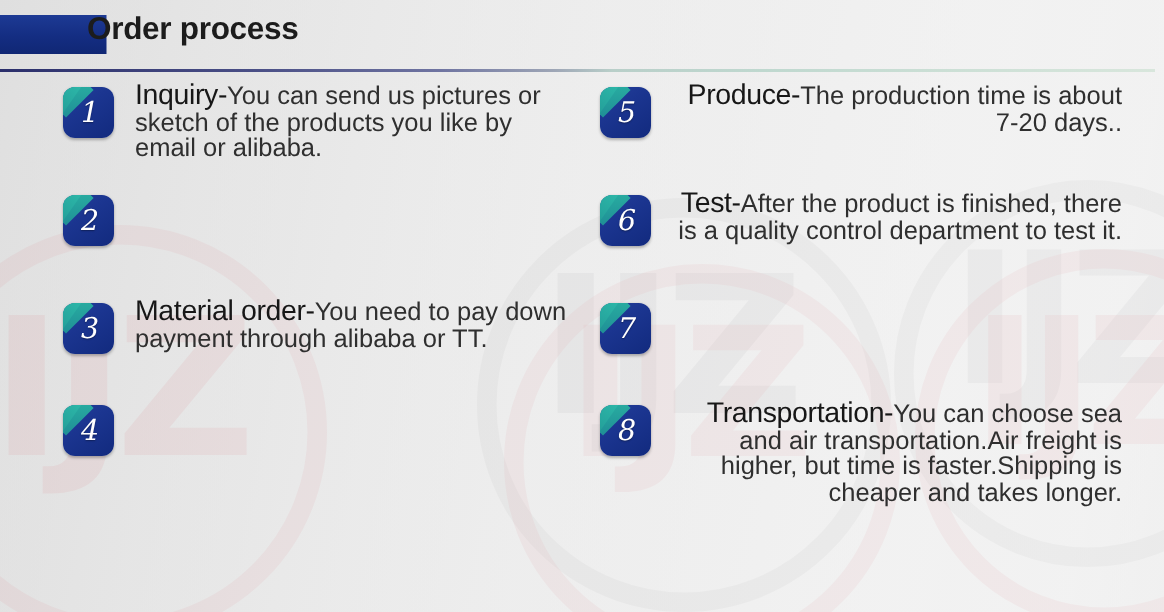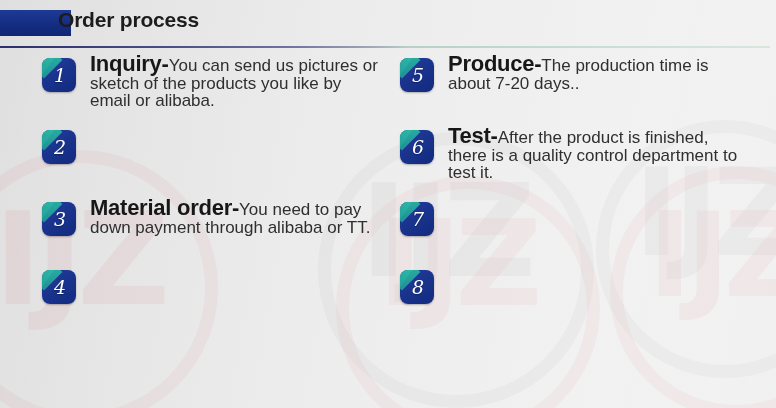--- a/index.html
+++ b/index.html
@@ -212,31 +212,31 @@
   }
 
   .body-text {
     margin-left: 14px;
     font-size: 12.6px;
     line-height: 15.6px;
     color: #2d2d2d;
     max-width: 296px;
   }
   .body-text .title {
-    font-size: 22px;
-    font-weight: 700;
+    font-size: 19px;
+    font-weight: 400;
     color: #171717;
     letter-spacing: -0.25px;
   }
   .body-text .desc {
     font-size: 17px;
     color: #2f2f2f;
   }
 
-  .col-right .body-text { max-width: 300px; }
+  .col-right .body-text { max-width: 300px; text-align: right; }
 </style>
 </head>
 <body>
 
 <div id="page">
 
   <div class="watermarks">
     <div class="wm-ring wm-a"></div>
     <div class="wm wm-a-txt">IJZ</div>
 
@@ -328,18 +328,19 @@
           <div class="num">7</div>
         </div>
       </div>
 
       <div class="step" style="top:212px;">
         <div class="badge">
           <div class="corner"></div>
           <div class="corner2"></div>
           <div class="num">8</div>
         </div>
+        <div class="body-text"><span class="title">Transportation-</span><span class="desc">You can choose sea and air transportation.Air freight is higher, but time is faster.Shipping is cheaper and takes longer.</span></div>
       </div>
 
     </div>
 
   </div>
 </div>
 
 </body></html>

